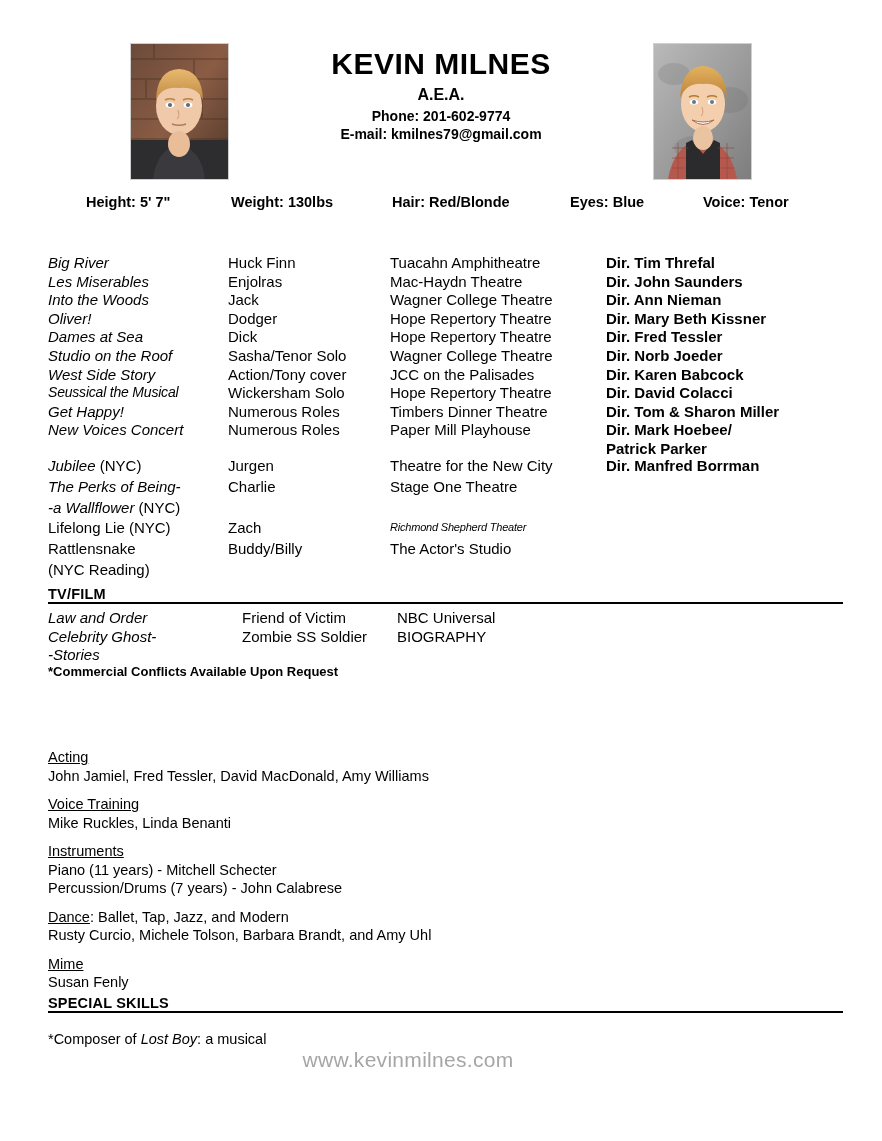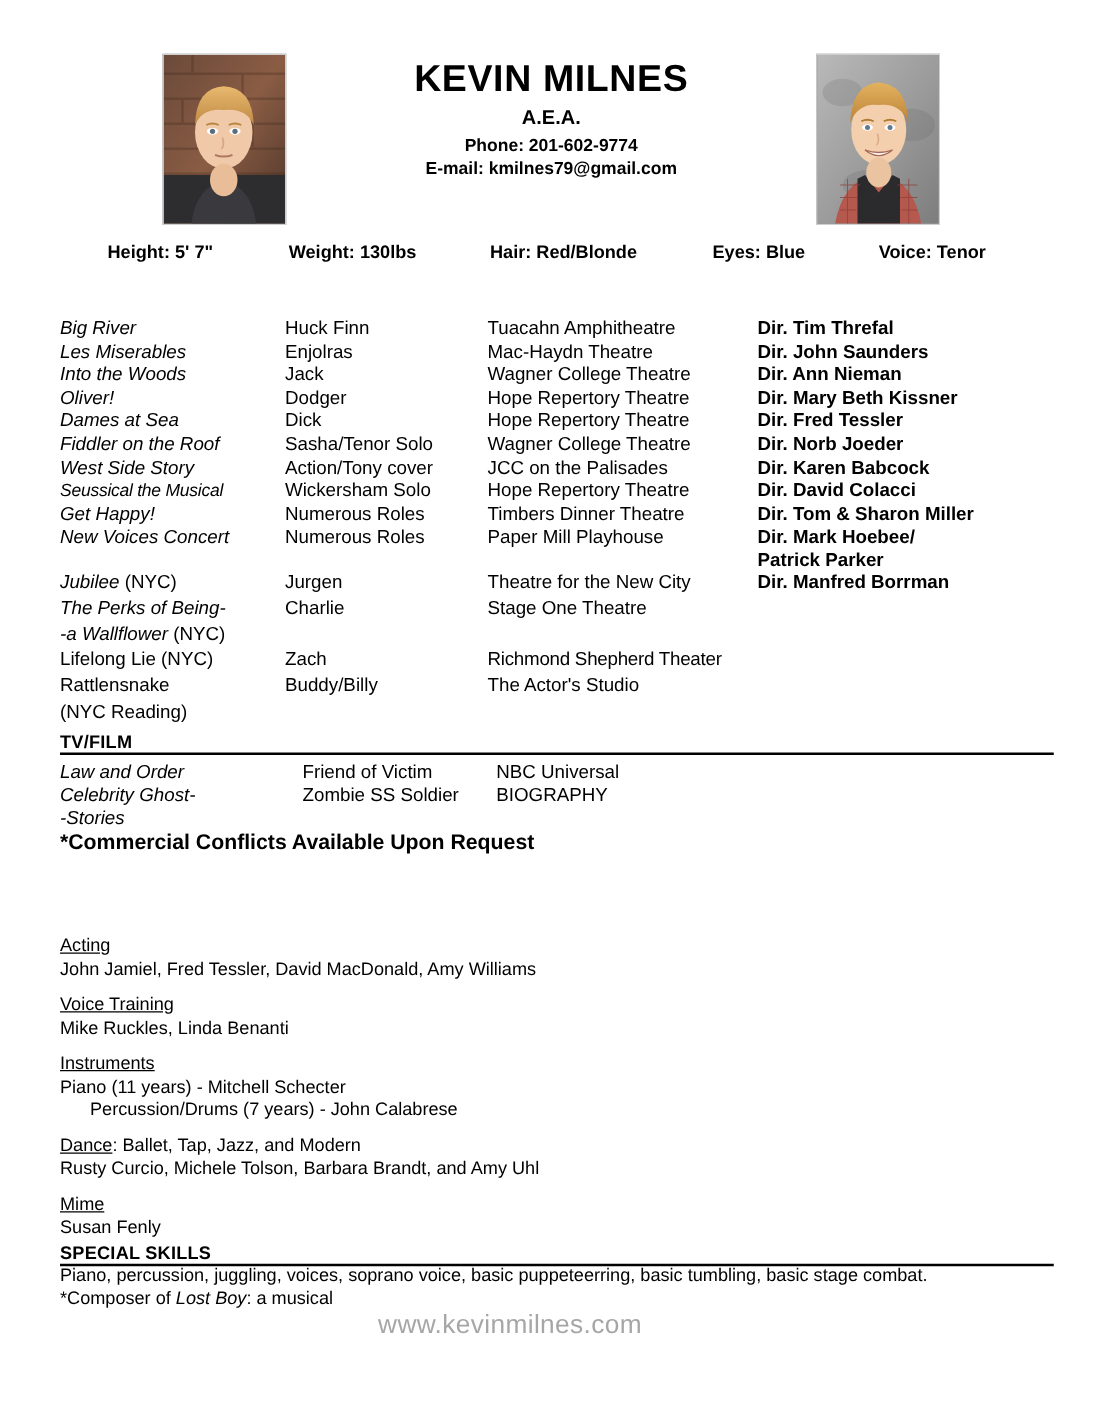--- a/index.html
+++ b/index.html
@@ -116,32 +116,32 @@
     font-size: 15px;
     line-height: 19px;
   }
   .c1 { left: 48px;  font-style: italic; }
   .c2 { left: 228px; }
   .c3 { left: 390px; }
   .c4 { left: 606px; font-weight: bold; font-size: 13.5px; }
 
   .c1.upright { font-style: normal; }
   .c1.narrow  { font-size: 14px; letter-spacing: -0.2px; }
-  .c3.small   { font-size: 15px; letter-spacing: -0.2px; }
+  .c3.small   { font-size: 11px; letter-spacing: -0.2px; font-style: italic; }
   .nyc        { font-style: normal; }
 
   
   .t1 { left: 48px;  font-style: italic; font-size: 15px; }
   .t2 { left: 242px; font-size: 15px; }
   .t3 { left: 397px; font-size: 15px; }
 
   .note {
     position: absolute;
     left: 48px;
-    font-size: 17px;
+    font-size: 13px;
     font-weight: bold;
     white-space: nowrap;
   }
 
   
   .train-degree {
     position: absolute;
     left: 48px;
     font-size: 15px;
     font-weight: bold;
@@ -320,21 +320,21 @@
         <span class="c3">Hope Repertory Theatre</span>
         <span class="c4">Dir. Mary Beth Kissner</span>
       </div>
       <div class="row" style="top: 327px;">
         <span class="c1">Dames at Sea</span>
         <span class="c2">Dick</span>
         <span class="c3">Hope Repertory Theatre</span>
         <span class="c4">Dir. Fred Tessler</span>
       </div>
       <div class="row" style="top: 346px;">
-        <span class="c1">Fiddler on the Roof</span>
+        <span class="c1">Studio on the Roof</span>
         <span class="c2">Sasha/Tenor Solo</span>
         <span class="c3">Wagner College Theatre</span>
         <span class="c4">Dir. Norb Joeder</span>
       </div>
       <div class="row" style="top: 365px;">
         <span class="c1">West Side Story</span>
         <span class="c2">Action/Tony cover</span>
         <span class="c3">JCC on the Palisades</span>
         <span class="c4">Dir. Karen Babcock</span>
       </div>
@@ -423,31 +423,30 @@
 
 
 
   <div id="training-groups">
       <div class="train-sub" style="top: 749px;"><u>Acting</u></div>
       <div class="train-line" style="top: 768px;">John Jamiel, Fred Tessler, David MacDonald, Amy Williams</div>
       <div class="train-sub" style="top: 796px;"><u>Voice Training</u></div>
       <div class="train-line" style="top: 815px;">Mike Ruckles, Linda Benanti</div>
       <div class="train-sub" style="top: 843px;"><u>Instruments</u></div>
       <div class="train-line" style="top: 862px;">Piano (11 years) - Mitchell Schecter</div>
-      <div class="train-line" style="top: 880px; margin-left: 24px;">Percussion/Drums (7 years) - John Calabrese</div>
+      <div class="train-line" style="top: 880px;">Percussion/Drums (7 years) - John Calabrese</div>
       <div class="train-sub" style="top: 909px;"><u>Dance</u><span>:  Ballet, Tap, Jazz, and Modern</span></div>
       <div class="train-line" style="top: 927px;">Rusty Curcio, Michele Tolson, Barbara Brandt, and Amy Uhl</div>
       <div class="train-sub" style="top: 956px;"><u>Mime</u></div>
       <div class="train-line" style="top: 974px;">Susan Fenly</div>
     </div>
 
   <div class="section-head" style="top:994px">
     <span class="label">SPECIAL SKILLS</span>
   </div>
 
-  <div class="skills-line" style="top:1013px">Piano, percussion, juggling, voices, soprano voice, basic puppeteerring, basic tumbling, basic stage combat.</div>
   <div class="skills-line" style="top:1031px">
     <span>*Composer of </span><i>Lost Boy</i><span>: a musical</span>
   </div>
 
   <div class="footer-url">www.kevinmilnes.com</div>
 
 </div>
 
 </body></html>

